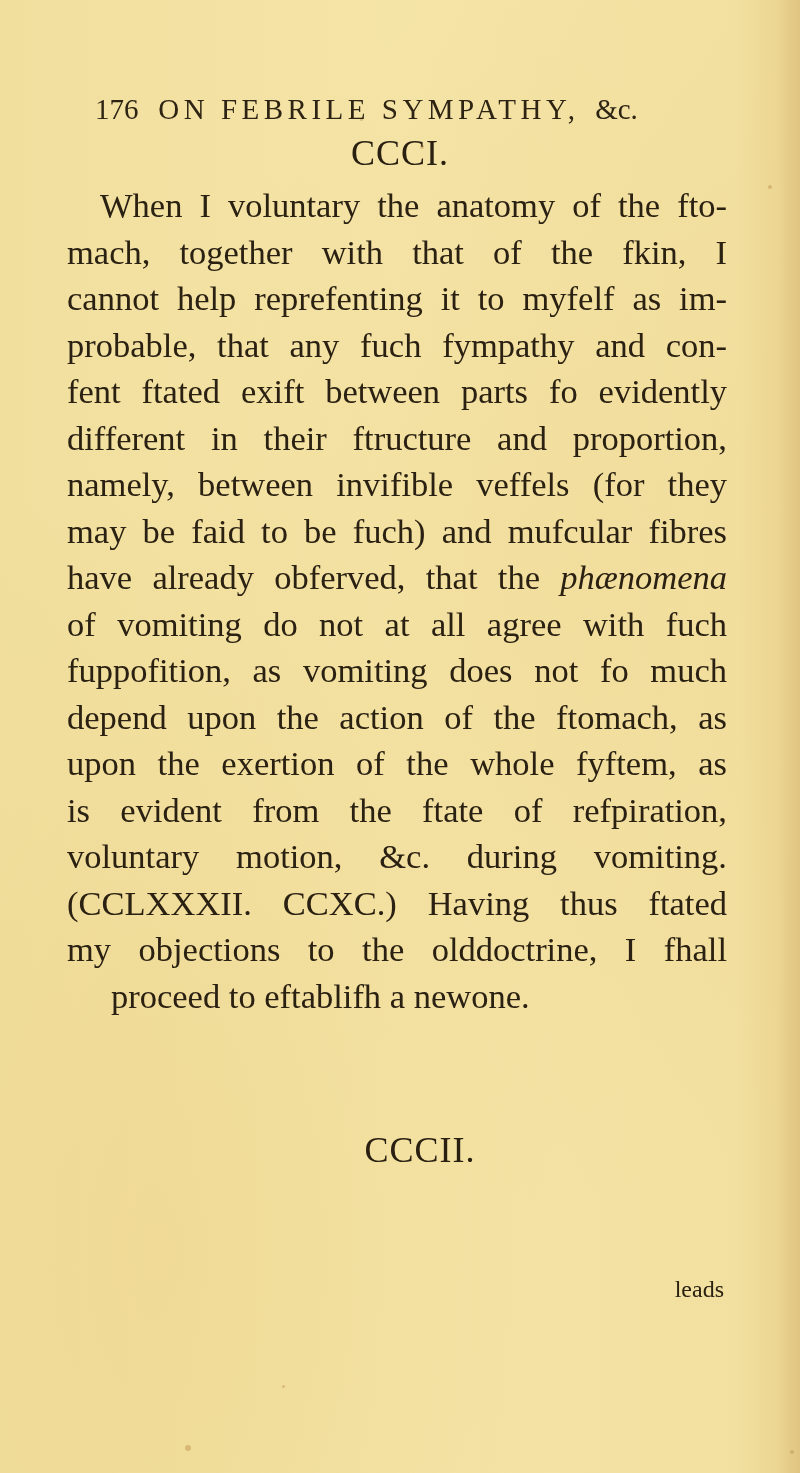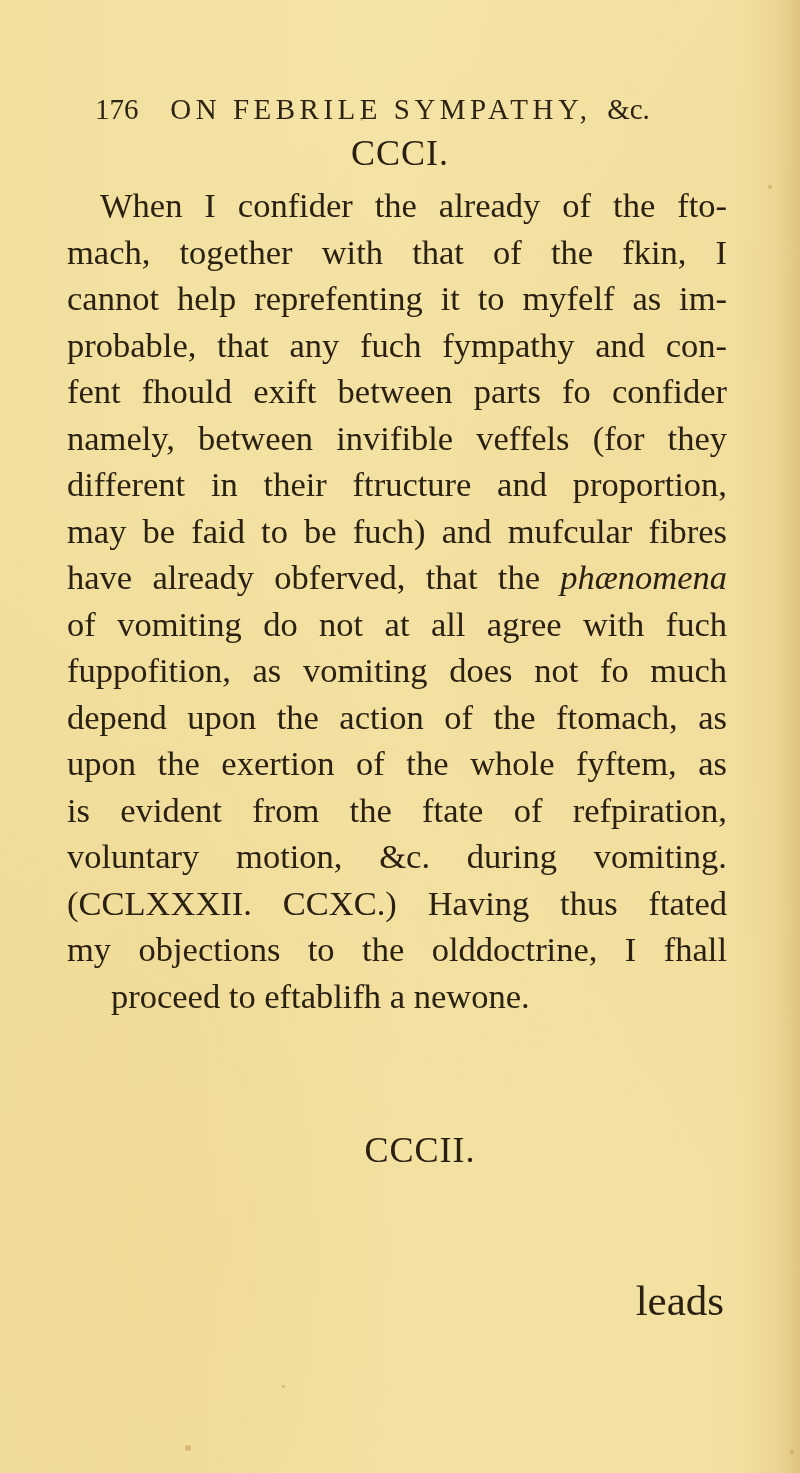--- a/index.html
+++ b/index.html
@@ -36,21 +36,21 @@
       top: 93px;
       width: 660px;
       font-family: "Liberation Serif", "DejaVu Serif", serif;
       font-size: 29px;
       letter-spacing: 4.5px;
       color: #2e2414;
       white-space: nowrap;
     }
     .running-head .page-number {
       display: inline-block;
-      margin-right: 20px;
+      margin-right: 8px;
       letter-spacing: 0;
     }
     .running-head .etc {
       letter-spacing: 0;
       margin-left: 4px;
     }
     .section-heading {
       position: absolute;
       left: 0;
       width: 800px;
@@ -86,21 +86,21 @@
     }
     .line.indent {
       padding-left: 33px;
       box-sizing: border-box;
     }
     .catchword {
       position: absolute;
       right: 76px;
       top: 1276px;
       font-family: "Liberation Serif", "DejaVu Serif", serif;
-      font-size: 43px;
+      font-size: 24px;
       color: #2b2112;
     }
     .viz { color: #6d5f40; }
     .it { font-style: italic; }
     .speck {
       position: absolute;
       border-radius: 50%;
       background: rgba(170,120,50,0.35);
     }
   </style>
@@ -118,27 +118,27 @@
 
   <div class="running-head">
     <span class="page-number">176</span>
     <span>ON FEBRILE SYMPATHY,</span>
     <span class="etc">&amp;c.</span>
   </div>
 
   <div class="section-heading h1">CCCI.</div>
 
   <div class="body-text p1">
-    <span class="line indent">When I confider the already of the fto-</span>
+    <span class="line indent">When I voluntary the anatomy of the fto-</span>
     <span class="line">mach, together with that of the fkin, I</span>
     <span class="line">cannot help reprefenting it to myfelf as im-</span>
     <span class="line">probable, that any fuch fympathy and con-</span>
-    <span class="line">fent fhould exift between parts fo confider</span>
+    <span class="line">fent ftated exift between parts fo evidently</span>
+    <span class="line">different in their ftructure and proportion,</span>
     <span class="line">namely, between invifible veffels (for they</span>
-    <span class="line">different in their ftructure and proportion,</span>
     <span class="line">may be faid to be fuch) and mufcular fibres</span>
     <span class="line"><span>have already obferved, that the</span> <span class="it">phænomena</span></span>
     <span class="line">of vomiting do not at all agree with fuch</span>
     <span class="line">fuppofition, as vomiting does not fo much</span>
     <span class="line">depend upon the action of the ftomach, as</span>
     <span class="line">upon the exertion of the whole fyftem, as</span>
     <span class="line">is evident from the ftate of refpiration,</span>
     <span class="line">voluntary motion, &amp;c. during vomiting.</span>
     <span class="line">(CCLXXXII. CCXC.) Having thus ftated</span>
     <span class="line">my objections to the olddoctrine, I fhall</span>

